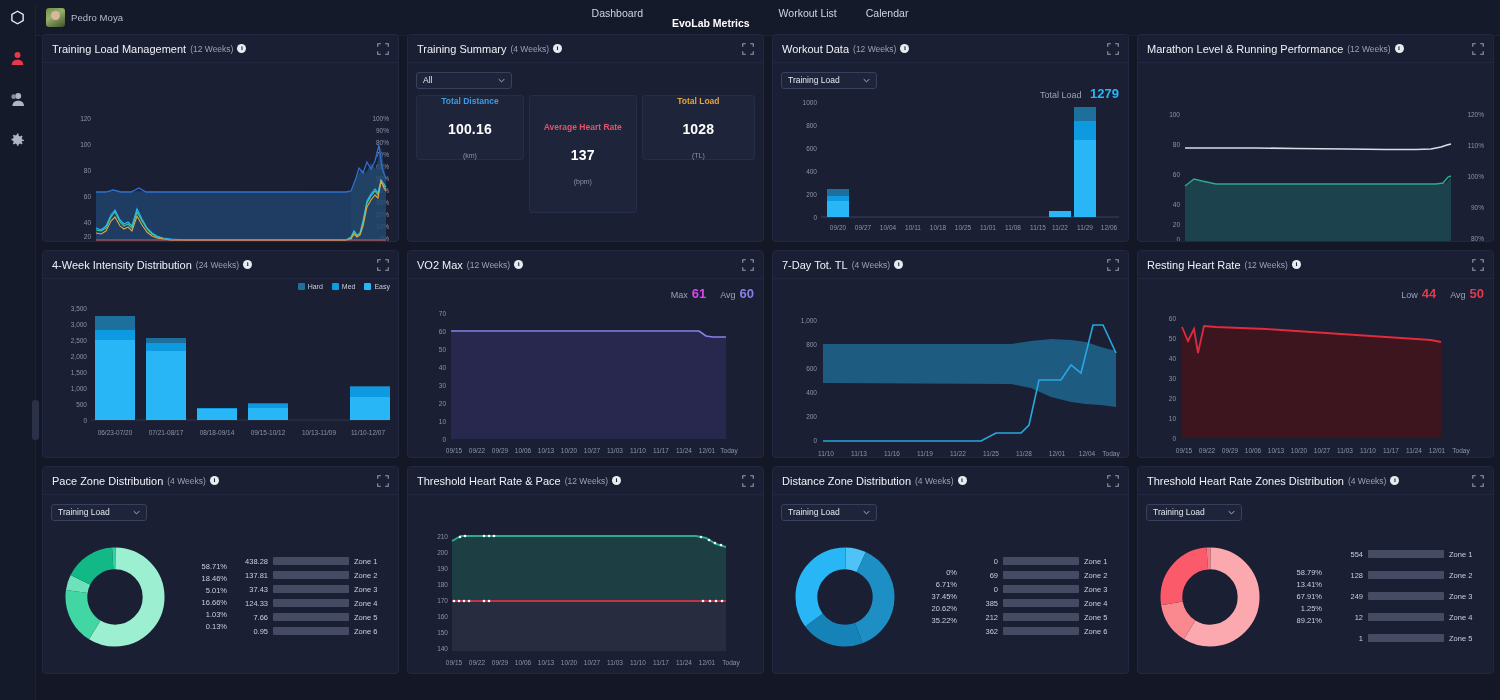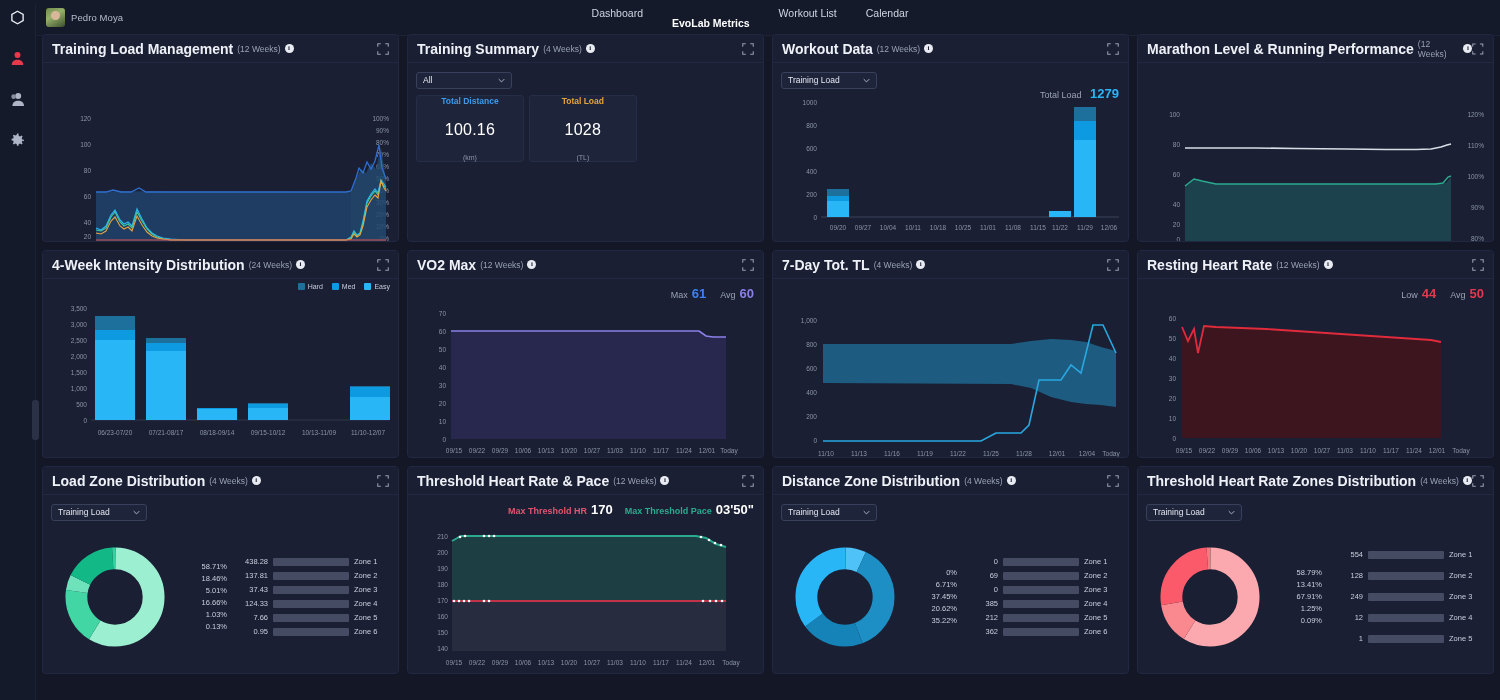--- a/index.html
+++ b/index.html
@@ -67,21 +67,21 @@
     gap: 8px 8px;
   }
   .panel {
     background: #1a1f33; border: 1px solid #222842; border-radius: 4px;
     display: flex; flex-direction: column; overflow: hidden; position: relative;
   }
   .panel-head {
     height: 28px; flex: none; display: flex; align-items: center;
     padding: 0 9px; border-bottom: 1px solid #222842; background: #1a1f33;
   }
-  .panel-title { font-size: 14px; font-weight: bold; color: #eef1f7; white-space: nowrap; }
+  .panel-title { font-size: 11px; font-weight: normal; color: #eef1f7; white-space: nowrap; }
   .panel-period { font-size: 8.5px; color: #9aa2b6; margin-left: 4px; }
   .info-dot {
     width: 9px; height: 9px; border-radius: 50%; background: #e8ebf2; color: #1a1f33;
     font-size: 7px; line-height: 9px; text-align: center; margin-left: 4px;
     font-weight: bold; font-family: "Liberation Serif", serif; flex: none;
   }
   .expand-btn { margin-left: auto; width: 12px; height: 12px; cursor: pointer; opacity: .8; }
   .panel-body { flex: 1; position: relative; padding: 6px 8px 4px 8px; }
 
   
@@ -93,40 +93,40 @@
   .chev { width: 7px; height: 5px; flex: none; }
 
   svg { display: block; }
 
   
   .tiles { display: grid; grid-template-columns: 1fr 1fr 1.05fr; grid-template-rows: 1fr 1fr; gap: 5px; height: 118px; margin-top: 6px; }
   .tile { background: #1e2439; border: 1px solid #262d47; border-radius: 3px;
           display: flex; flex-direction: column; align-items: center; justify-content: center; gap: 15px; }
   .tile.span2 { grid-row: span 2; }
   .tile-label { font-size: 8.5px; font-weight: bold; }
-  .tile-value { font-size: 16px; font-weight: normal; color: #fff; letter-spacing: .2px; }
+  .tile-value { font-size: 14px; font-weight: bold; color: #fff; letter-spacing: .2px; }
   .tile-unit { font-size: 7px; color: #8c94aa; }
 
   
   .legend { position: absolute; right: 8px; top: 4px; display: flex; gap: 9px; align-items: center; }
   .legend-item { display: flex; align-items: center; gap: 3px; font-size: 7px; color: #c8cedd; }
   .sw { width: 7px; height: 7px; border-radius: 1px; flex: none; }
 
   
   .stats-right { position: absolute; right: 9px; top: 5px; display: flex; gap: 14px; align-items: baseline; }
   .stat-k { font-size: 9px; color: #9aa2b6; }
   .stat-v { font-size: 13px; font-weight: bold; margin-left: 4px; }
 
   
   .zonewrap { display: flex; height: 100%; align-items: center; }
   .donutbox { width: 128px; position: relative; display:flex; align-items:center; justify-content:center; }
   .pcts { width: 48px; display: flex; flex-direction: column; gap: 3px; align-items: flex-end; }
   .pct { font-size: 7.5px; color: #c9cfdd; }
   .bars { flex: 1; display: flex; flex-direction: column; gap: 5px; padding-left: 8px; }
-  .barrow { display: flex; align-items: center; gap: 5px; }
+  .barrow { display: flex; gap: 5px; }
   .barval { width: 33px; text-align: right; font-size: 7.5px; color: #c9cfdd; flex: none; }
   .track { flex: 1; height: 8px; background: #444b63; border-radius: 1px; overflow: hidden; }
   .fill { height: 100%; border-radius: 1px; }
   .zlabel { width: 36px; font-size: 7.5px; color: #c9cfdd; flex: none; }
 </style>
 </head>
 <body>
 
 <div class="topbar">
   <div class="logo-cell">
@@ -247,20 +247,25 @@
         <span>All</span>
         <svg class="chev" viewBox="0 0 10 6">
             <path d="M1 1l4 4 4-4" fill="none" stroke="#b9c0d0" stroke-width="1.3"></path>
           </svg>
       </div>
       <div class="tiles">
         <div class="tile">
           <div class="tile-label" style="color:#3d9be9">Total Distance</div>
           <div class="tile-value">100.16</div>
           <div class="tile-unit">(km)</div>
+        </div>
+        <div class="tile span2">
+          <div class="tile-label" style="color:#e0556b">Average Heart Rate</div>
+          <div class="tile-value">137</div>
+          <div class="tile-unit">(bpm)</div>
         </div>
         <div class="tile">
           <div class="tile-label" style="color:#e8a33d">Total Load</div>
           <div class="tile-value">1028</div>
           <div class="tile-unit">(TL)</div>
         </div>
       </div>
     </div>
   </div>
 
@@ -443,21 +448,21 @@
     <div class="panel-head">
       <span class="panel-title">VO2 Max</span>
       <span class="panel-period">(12 Weeks)</span>
       <span class="info-dot">i</span>
       <svg class="expand-btn" viewBox="0 0 16 16">
         <path d="M1 5V1h4M15 5V1h-4M1 11v4h4M15 11v4h-4" fill="none" stroke="#b9c0d0" stroke-width="1.4"></path>
       </svg>
     </div>
     <div class="panel-body">
       <div class="stats-right">
-        <span><span class="stat-k">Max</span><span class="stat-v" style="color:#3b82f6">61</span></span>
+        <span><span class="stat-k">Max</span><span class="stat-v" style="color:#d946ef">61</span></span>
         <span><span class="stat-k">Avg</span><span class="stat-v" style="color:#8b7fe8">60</span></span>
       </div>
       <svg width="341" height="158" viewBox="0 0 341 158" style="margin-top:18px">
         <g font-size="6.5" fill="#8c94aa" font-family="Liberation Sans, sans-serif" text-anchor="end">
           <text x="30" y="13">70</text>
             <text x="30" y="31">60</text>
             <text x="30" y="49">50</text>
           <text x="30" y="67">40</text>
             <text x="30" y="85">30</text>
             <text x="30" y="103">20</text>
@@ -565,21 +570,21 @@
             <text x="268" y="146">11/24</text>
             <text x="291" y="146">12/01</text>
           <text x="315" y="146">Today</text>
         </g>
       </svg>
     </div>
   </div>
 
   <div class="panel">
     <div class="panel-head">
-      <span class="panel-title">Load Zone Distribution</span>
+      <span class="panel-title">Pace Zone Distribution</span>
       <span class="panel-period">(4 Weeks)</span>
       <span class="info-dot">i</span>
       <svg class="expand-btn" viewBox="0 0 16 16">
         <path d="M1 5V1h4M15 5V1h-4M1 11v4h4M15 11v4h-4" fill="none" stroke="#b9c0d0" stroke-width="1.4"></path>
       </svg>
     </div>
     <div class="panel-body">
       <div class="dropdown">
         <span>Training Load</span>
         <svg class="chev" viewBox="0 0 10 6">
@@ -644,24 +649,20 @@
   <div class="panel">
     <div class="panel-head">
       <span class="panel-title">Threshold Heart Rate &amp; Pace</span>
       <span class="panel-period">(12 Weeks)</span>
       <span class="info-dot">i</span>
       <svg class="expand-btn" viewBox="0 0 16 16">
         <path d="M1 5V1h4M15 5V1h-4M1 11v4h4M15 11v4h-4" fill="none" stroke="#b9c0d0" stroke-width="1.4"></path>
       </svg>
     </div>
     <div class="panel-body">
-      <div class="stats-right" style="gap:12px">
-        <span><span class="stat-k" style="color:#e0556b;font-weight:bold">Max Threshold HR</span><span class="stat-v" style="color:#ffffff">170</span></span>
-        <span><span class="stat-k" style="color:#2aab8e;font-weight:bold">Max Threshold Pace</span><span class="stat-v" style="color:#ffffff">03'50"</span></span>
-      </div>
       <svg width="341" height="152" viewBox="0 0 341 152" style="margin-top:22px">
         <g font-size="6.5" fill="#8c94aa" font-family="Liberation Sans, sans-serif" text-anchor="end">
           <text x="32" y="16">210</text>
             <text x="32" y="32">200</text>
             <text x="32" y="48">190</text>
           <text x="32" y="64">180</text>
             <text x="32" y="80">170</text>
             <text x="32" y="96">160</text>
           <text x="32" y="112">150</text>
             <text x="32" y="128">140</text>
@@ -806,21 +807,21 @@
             <circle cx="21" cy="21" r="15.9" fill="none" stroke="#fb5a6b" stroke-width="9" stroke-dasharray="26.46 73.54" stroke-dashoffset="-47.2"></circle>
             <circle cx="21" cy="21" r="15.9" fill="none" stroke="#f97982" stroke-width="9" stroke-dasharray="1.25 98.75" stroke-dashoffset="-73.66"></circle>
             <circle cx="21" cy="21" r="15.9" fill="none" stroke="#fdbfc4" stroke-width="9" stroke-dasharray="0.09 99.91" stroke-dashoffset="-74.91"></circle>
           </svg>
         </div>
         <div class="pcts">
           <span class="pct">58.79%</span>
           <span class="pct">13.41%</span>
           <span class="pct">67.91%</span>
           <span class="pct">1.25%</span>
-          <span class="pct">0.09%</span>
+          <span class="pct">89.21%</span>
         </div>
         <div class="bars" style="gap:12px">
           <div class="barrow">
             <span class="barval">554</span>
             <span class="track"><span class="fill" style="width:93%;background:#fcb3b8"></span></span>
             <span class="zlabel">Zone 1</span>
           </div>
           <div class="barrow">
             <span class="barval">128</span>
             <span class="track"><span class="fill" style="width:23%;background:#f97d8a"></span></span>

